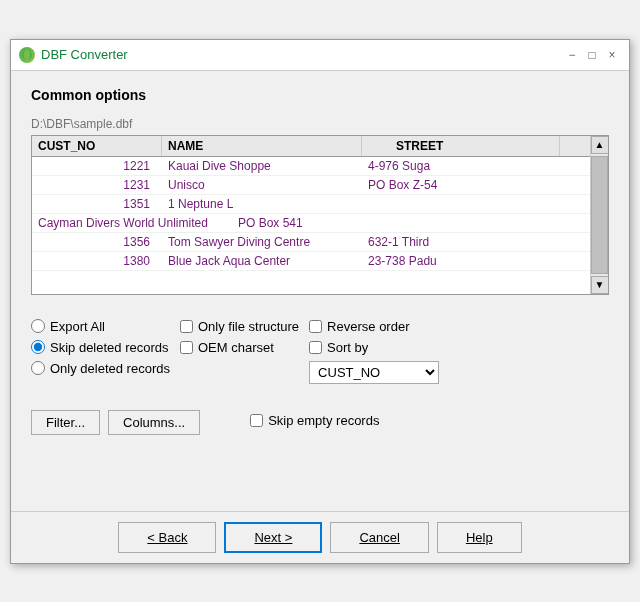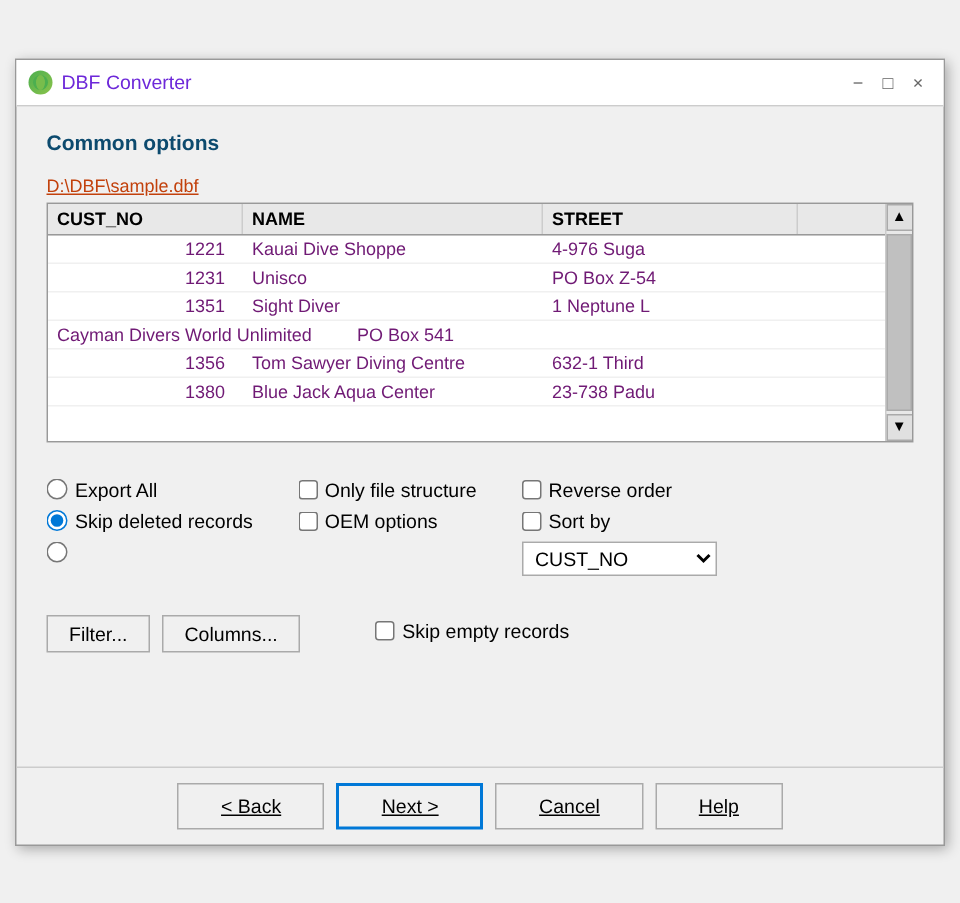--- a/index.html
+++ b/index.html
@@ -39,21 +39,21 @@
       background: linear-gradient(135deg, #4caf50 0%, #8bc34a 100%);
       border-radius: 50%;
       display: flex;
       align-items: center;
       justify-content: center;
       font-size: 10px;
       color: white;
     }
     .title-bar-title {
       font-size: 13px;
-      color: #6d28d9;
+      color: #15803d;
     }
     .title-bar-controls {
       display: flex;
       gap: 2px;
     }
     .title-btn {
       width: 18px;
       height: 18px;
       border: none;
       background: none;
@@ -65,27 +65,26 @@
       color: #666;
     }
 
     .content {
       padding: 16px 20px;
     }
     .section-title {
       font-size: 14px;
       font-weight: bold;
       margin-bottom: 14px;
-      color: #0c4a6e;
+      color: #000000;
     }
     .file-path {
       font-size: 12px;
-      color: #c2410c;
+      color: #737373;
       margin-bottom: 4px;
-      text-decoration: underline;
     }
     .table-container {
       border: 1px solid #999;
       background: #fff;
       height: 160px;
       overflow: hidden;
       position: relative;
     }
     .table-header {
       display: flex;
@@ -95,21 +94,21 @@
     }
     .th {
       padding: 3px 6px;
       border-right: 1px solid #ccc;
       font-size: 12px;
       color: #000;
       user-select: none;
     }
     .th-cust { width: 130px; }
     .th-name { width: 200px; }
-    .th-street { width: 170px; }
+    .th-street { width: 170px; margin-left: 28px; }
 
     .table-body {
       overflow: hidden;
       height: calc(100% - 25px);
     }
     .table-row {
       display: flex;
       border-bottom: 1px solid #f0f0f0;
     }
     .td {
@@ -169,21 +168,20 @@
       display: flex;
       align-items: center;
       justify-content: center;
       font-size: 10px;
       cursor: pointer;
     }
 
     .options-section {
       display: flex;
       margin-top: 24px;
-      gap: 20px;
     }
     .options-col {
       display: flex;
       flex-direction: column;
       gap: 6px;
     }
     .radio-label {
       display: flex;
       align-items: center;
       gap: 5px;
@@ -307,21 +305,20 @@
               <div class="td td-name">Kauai Dive Shoppe</div>
               <div class="td td-street">4-976 Suga</div>
             </div>
             <div class="table-row">
               <div class="td td-cust">1231</div>
               <div class="td td-name">Unisco</div>
               <div class="td td-street">PO Box Z-54</div>
             </div>
             <div class="table-row">
               <div class="td td-cust">1351</div>
-              <div class="td td-name">Sight Diver</div>
               <div class="td td-street">1 Neptune L</div>
             </div>
             <div class="table-row">
               <div class="td td-name">Cayman Divers World Unlimited</div>
               <div class="td td-street">PO Box 541</div>
             </div>
             <div class="table-row">
               <div class="td td-cust">1356</div>
               <div class="td td-name">Tom Sawyer Diving Centre</div>
               <div class="td td-street">632-1 Third</div>
@@ -354,31 +351,32 @@
         <label class="radio-label">
           <input class="radio-input" type="radio" name="export_mode" style="">
           <span>Export All</span>
         </label>
         <label class="radio-label">
           <input class="radio-input" type="radio" name="export_mode" checked="" style="">
           <span>Skip deleted records</span>
         </label>
         <label class="radio-label">
           <input class="radio-input" type="radio" name="export_mode" style="">
+          <span>Only deleted records</span>
         </label>
       </div>
 
       <div class="options-col" style="margin-left:10px;">
         <label class="checkbox-label">
           <input class="checkbox-input" type="checkbox" style="">
           <span>Only file structure</span>
         </label>
         <label class="checkbox-label">
           <input class="checkbox-input" type="checkbox" style="">
-          <span>OEM options</span>
+          <span>OEM charset</span>
         </label>
       </div>
 
       <div class="options-col" style="margin-left:10px;">
         <label class="checkbox-label">
           <input class="checkbox-input" type="checkbox" style="">
           <span>Reverse order</span>
         </label>
         <label class="checkbox-label">
           <input class="checkbox-input" type="checkbox" style="">

